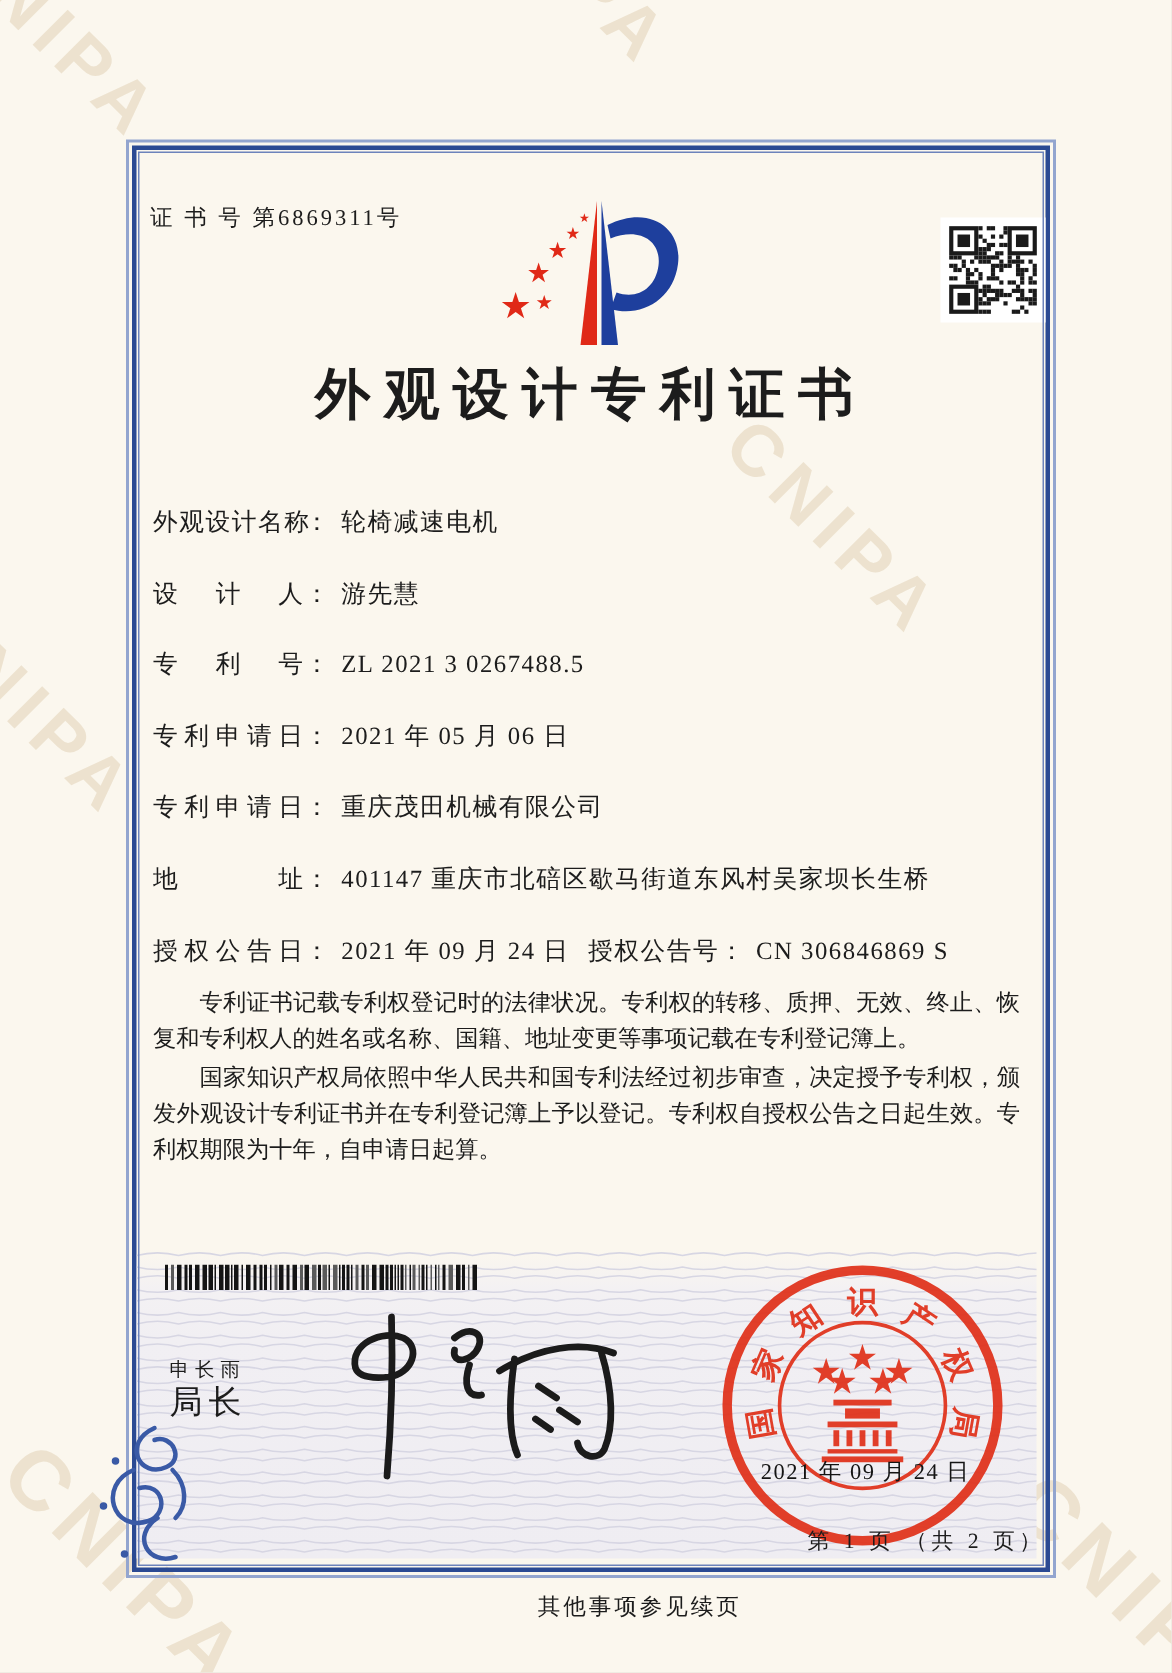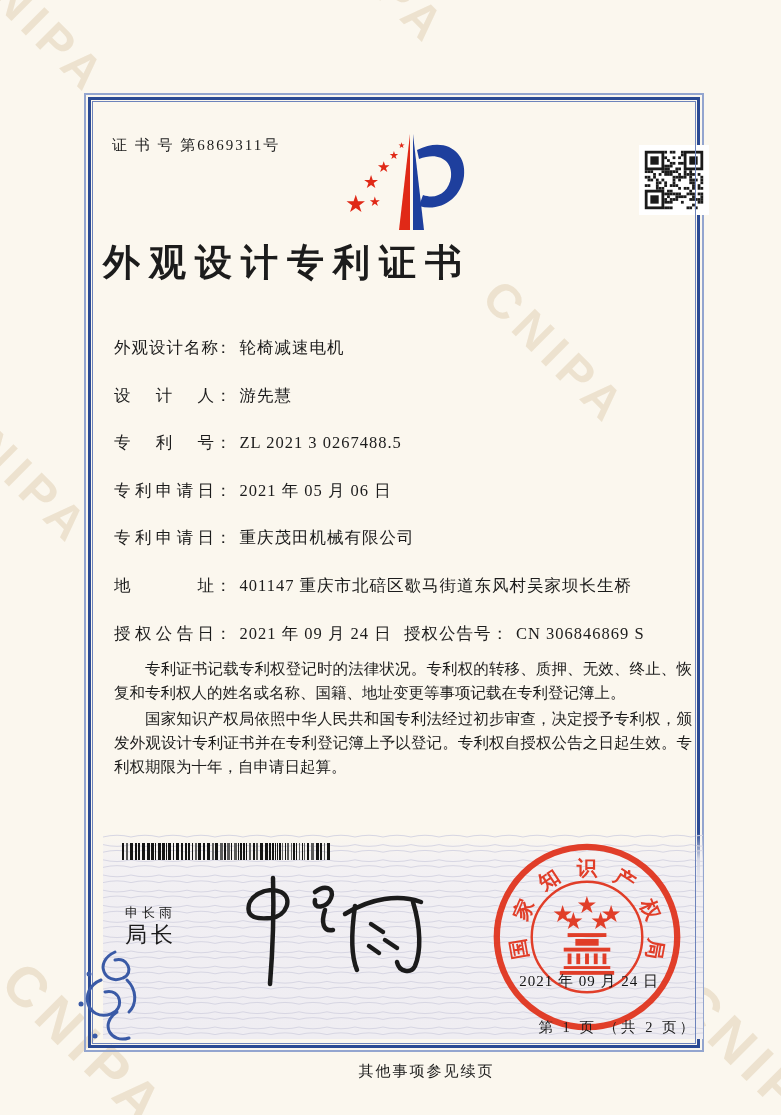--- a/index.html
+++ b/index.html
@@ -7,26 +7,26 @@
         font-family:"Liberation Serif","DejaVu Serif",serif;color:#1c1c1c;}
   
   .wm{position:absolute;font-family:"Liberation Sans","DejaVu Sans",sans-serif;
       font-weight:bold;font-size:48px;letter-spacing:7px;color:rgba(204,178,137,0.30);
       transform:rotate(45deg);white-space:nowrap;z-index:0;}
   
   .frame{position:absolute;left:88px;top:97px;width:606px;height:945px;
          border:3px solid #2b4a93;z-index:1;}
   .frame::before{content:'';position:absolute;inset:-7px;border:2px solid #93a5cf;pointer-events:none;}
   .frame::after{content:'';position:absolute;inset:1px;border:1px solid #6d83bb;pointer-events:none;}
-  .inner{position:absolute;inset:0;margin-left:12px;}
+  .inner{position:absolute;inset:0;}
   .inner > *{position:absolute;}
   .certno{left:9px;top:36px;font-size:15px;letter-spacing:2px;}
   .logo{left:236px;top:26px;width:142px;height:112px;}
   .qr{left:536px;top:45px;width:70px;height:70px;background:#fff;padding:3px;box-sizing:border-box;}
-  .title{left:0;top:138px;width:100%;font-size:37px;font-weight:bold;
+  .title{left:0;top:138px;width:100%;text-align:center;font-size:37px;font-weight:bold;
          letter-spacing:9px;}
   .frow{left:11px;width:582px;font-size:16.5px;letter-spacing:1px;white-space:nowrap;}
   .flabel{display:inline-block;width:101px;text-align:justify;text-align-last:justify;vertical-align:bottom;}
   .fcolon{margin-right:7px;}
   .fpair2{position:absolute;left:290px;top:0;}
   .fpair2 .flabel2{letter-spacing:1px;}
   .paras{left:11px;top:557px;width:578px;font-size:15.5px;line-height:24px;text-align:justify;}
   .paras p{margin:0 0 2px 0;text-indent:2em;}
   .band{left:0px;top:733px;width:600px;height:206px;z-index:0;
         background:linear-gradient(180deg,rgba(242,240,244,0) 0px,rgba(242,240,244,.85) 26px,#f1eff3 60px,#efedf2 100%);}

